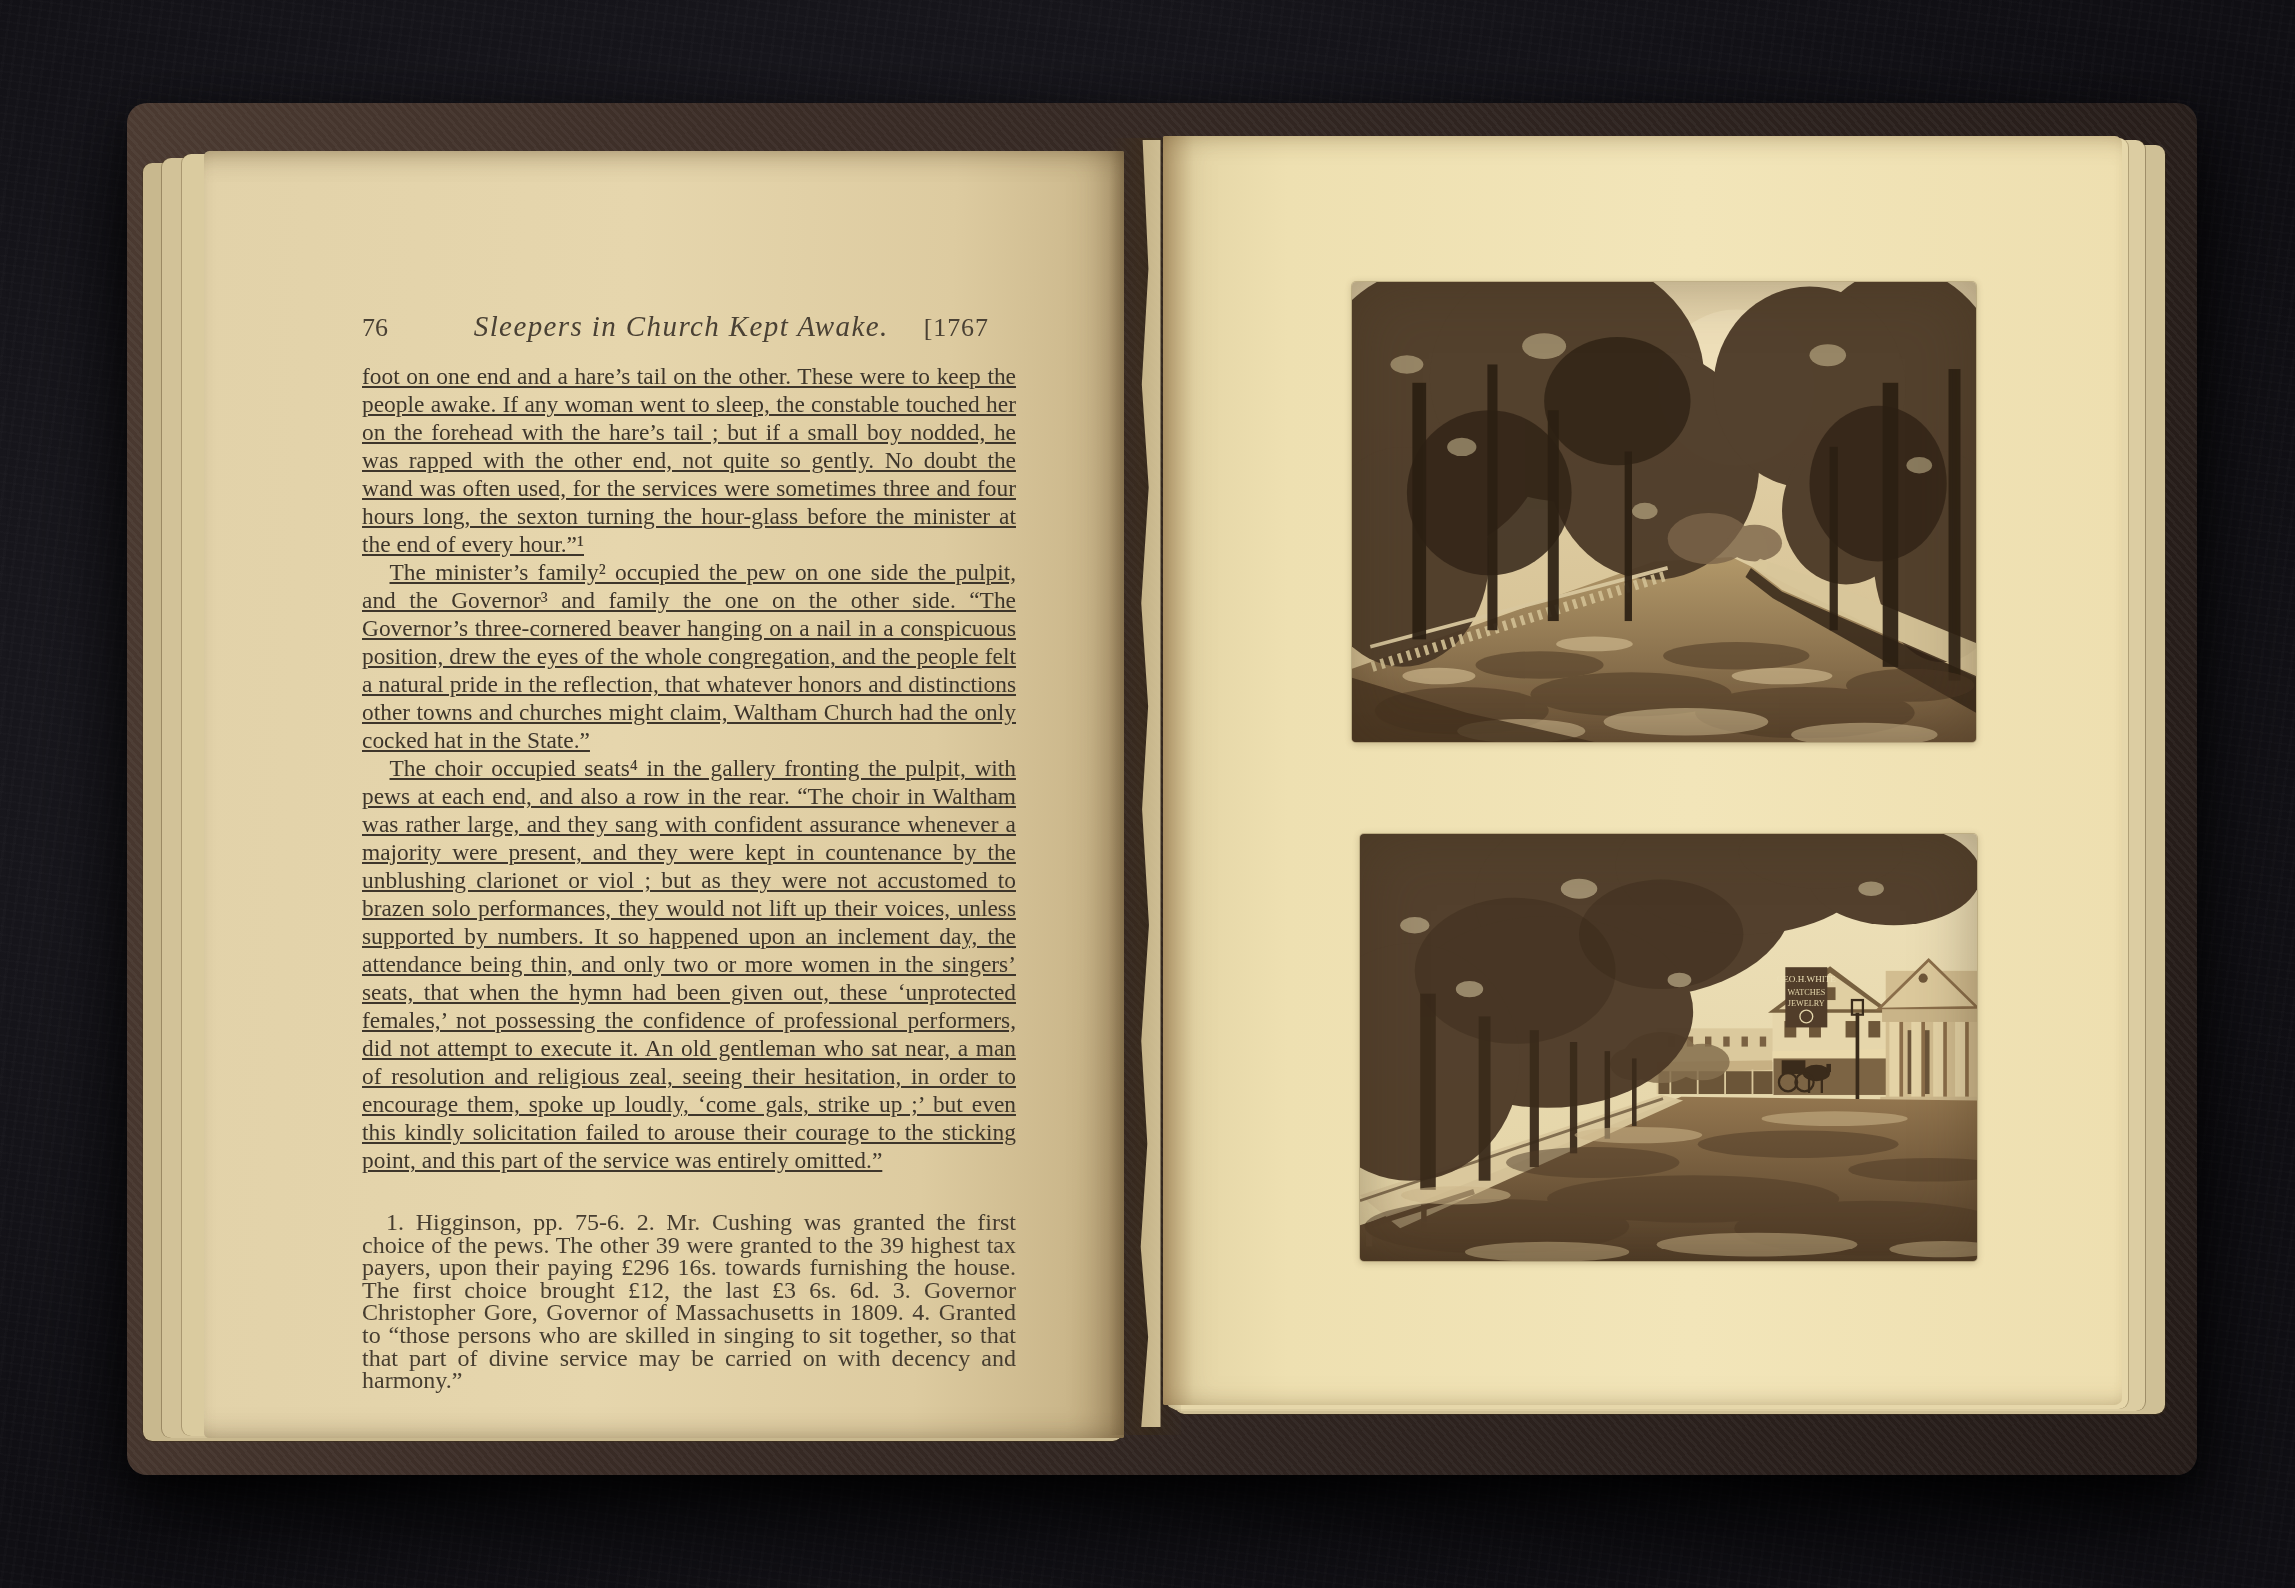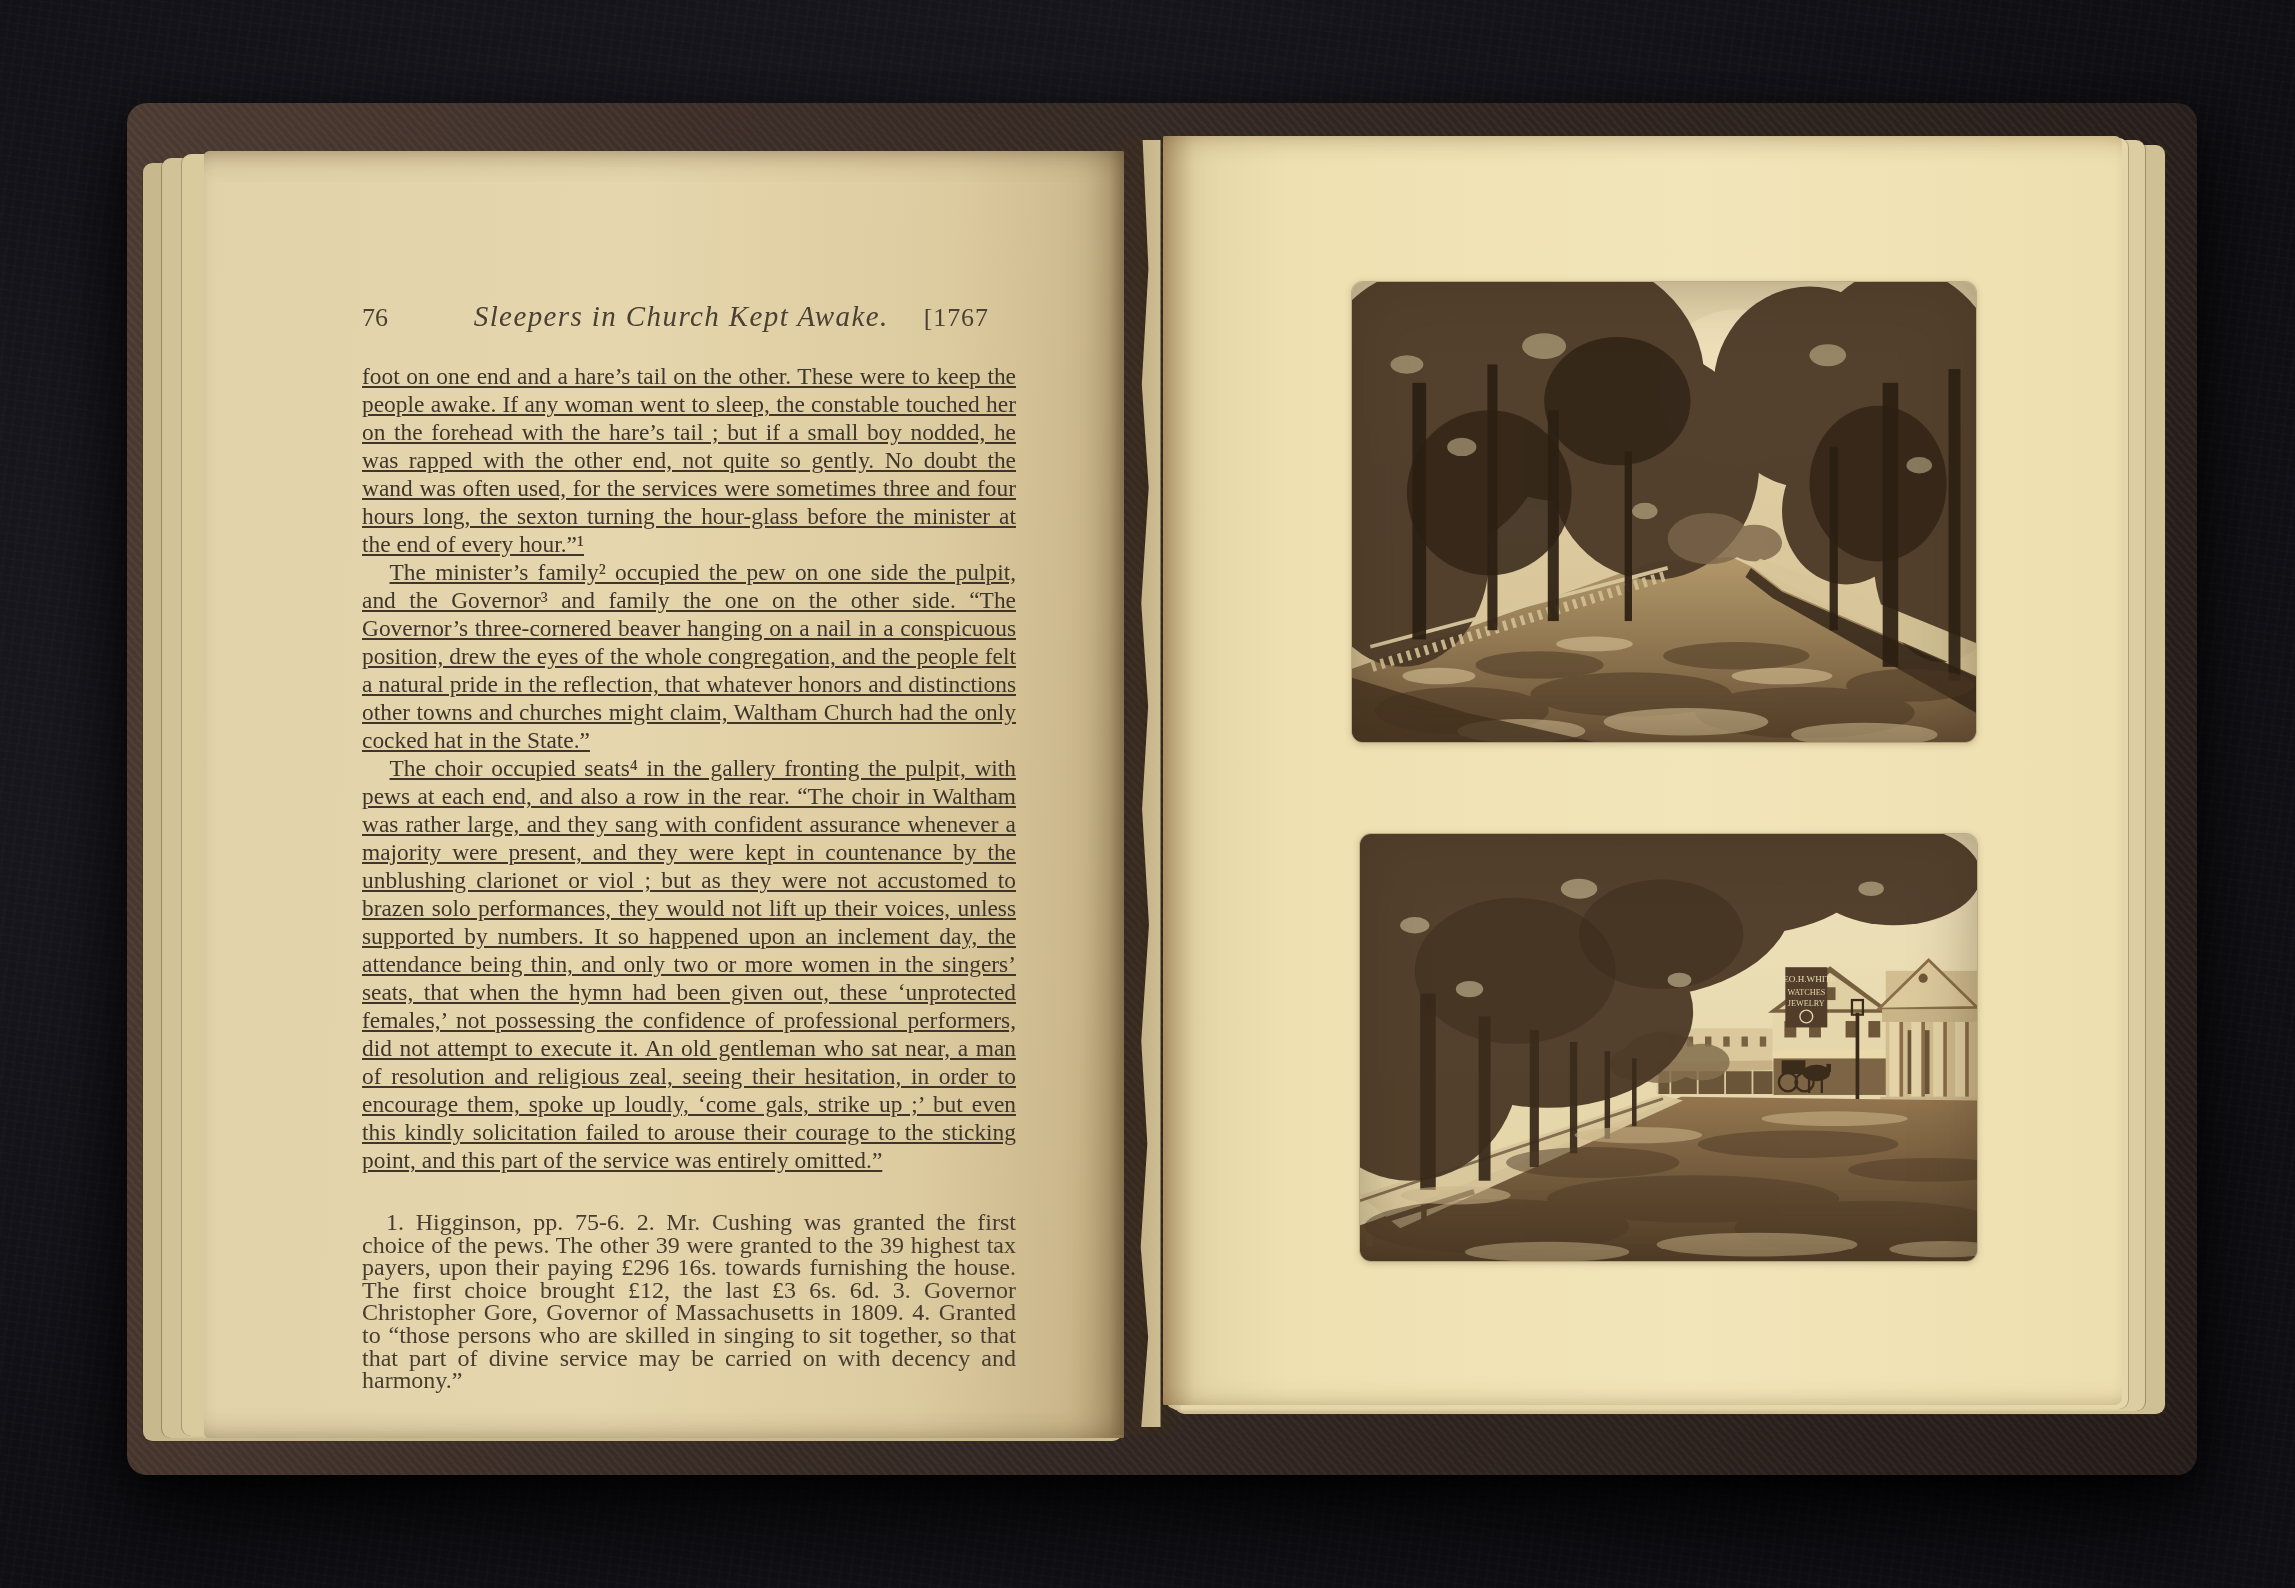--- a/index.html
+++ b/index.html
@@ -40,32 +40,32 @@
     border-radius:1.8px 7.3px 7.3px 1.8px;
     background:linear-gradient(90deg,#c9b283 0%,#e5d6a7 3.2%,#eee0b1 13%,#f2e5b9 55%,#eedfb0 100%);
     box-shadow:inset 26px 0 40px -20px rgba(110,82,44,.55), inset 0 16.5px 26px -20px rgba(110,85,45,.45), inset 0 -13px 20px -16.5px rgba(110,85,45,.35);
   }
   .gutter-shadow{position:absolute;left:1109px;top:138px;width:72px;height:1297px;
     background:linear-gradient(90deg, rgba(80,60,30,0) 0%, rgba(66,48,24,.38) 42%, rgba(56,42,20,.46) 56%, rgba(80,60,30,.06) 100%);}
   .deckle{position:absolute;left:1133px;top:140px;width:27.5px;height:1287px;background:linear-gradient(90deg,#d9c696,#e9d8a8);
     clip-path:polygon(35% 0,100% 0,100% 100%,30% 100%,55% 93%,28% 86%,52% 78%,30% 70%,58% 61%,33% 52%,55% 44%,30% 36%,57% 27%,32% 19%,56% 10%);
     opacity:.85;}
   
-  .page-head{position:absolute;left:158px;top:149px;width:654px;display:flex;align-items:baseline;color:#4a4134;gap:35px;}
+  .page-head{position:absolute;left:158px;top:159px;width:654px;display:flex;align-items:baseline;color:#4a4134;gap:35px;}
   .page-num{font-size:26px;width:84px;}
   .running-title{flex:1;text-align:center;font-style:italic;font-size:29px;letter-spacing:1.4px;white-space:nowrap;}
   .head-year{font-size:26px;width:101px;text-align:left;letter-spacing:0.9px;}
   .body-text{position:absolute;left:158px;top:211px;width:654px;font-size:23.4px;line-height:28px;
     text-align:justify;color:#3e362b;}
   .body-text p{margin:0;text-decoration:underline;}
   .body-text p.indent{text-indent:27.5px;}
   .footnotes{position:absolute;left:158px;top:1060px;width:654px;font-size:24px;line-height:22.6px;
     text-align:justify;text-indent:24px;color:#463d30;}
   
-  .photo{position:absolute;overflow:hidden;border-radius:11px;
+  .photo{position:absolute;overflow:hidden;border-radius:4px;
     box-shadow:0 0 0 0.9px rgba(110,88,55,.3), 0 1.8px 7.3px rgba(90,70,40,.3);}
   .photo:after{content:"";position:absolute;inset:0;box-shadow:inset 0 0 64px rgba(62,44,26,.4);pointer-events:none;}
   .photo svg{display:block;width:100%;height:100%;}
   .photo1{left:189px;top:146px;width:624px;height:460px;}
   .photo2{left:197px;top:698px;width:617px;height:427px;}
   .photo-caption{position:absolute;width:624px;text-align:center;font-size:21px;letter-spacing:3.2px;color:#594d39;}
   .caption1{left:189px;top:626px;}
   .caption2{left:193px;top:1168px;}
 </style>
 </head>

